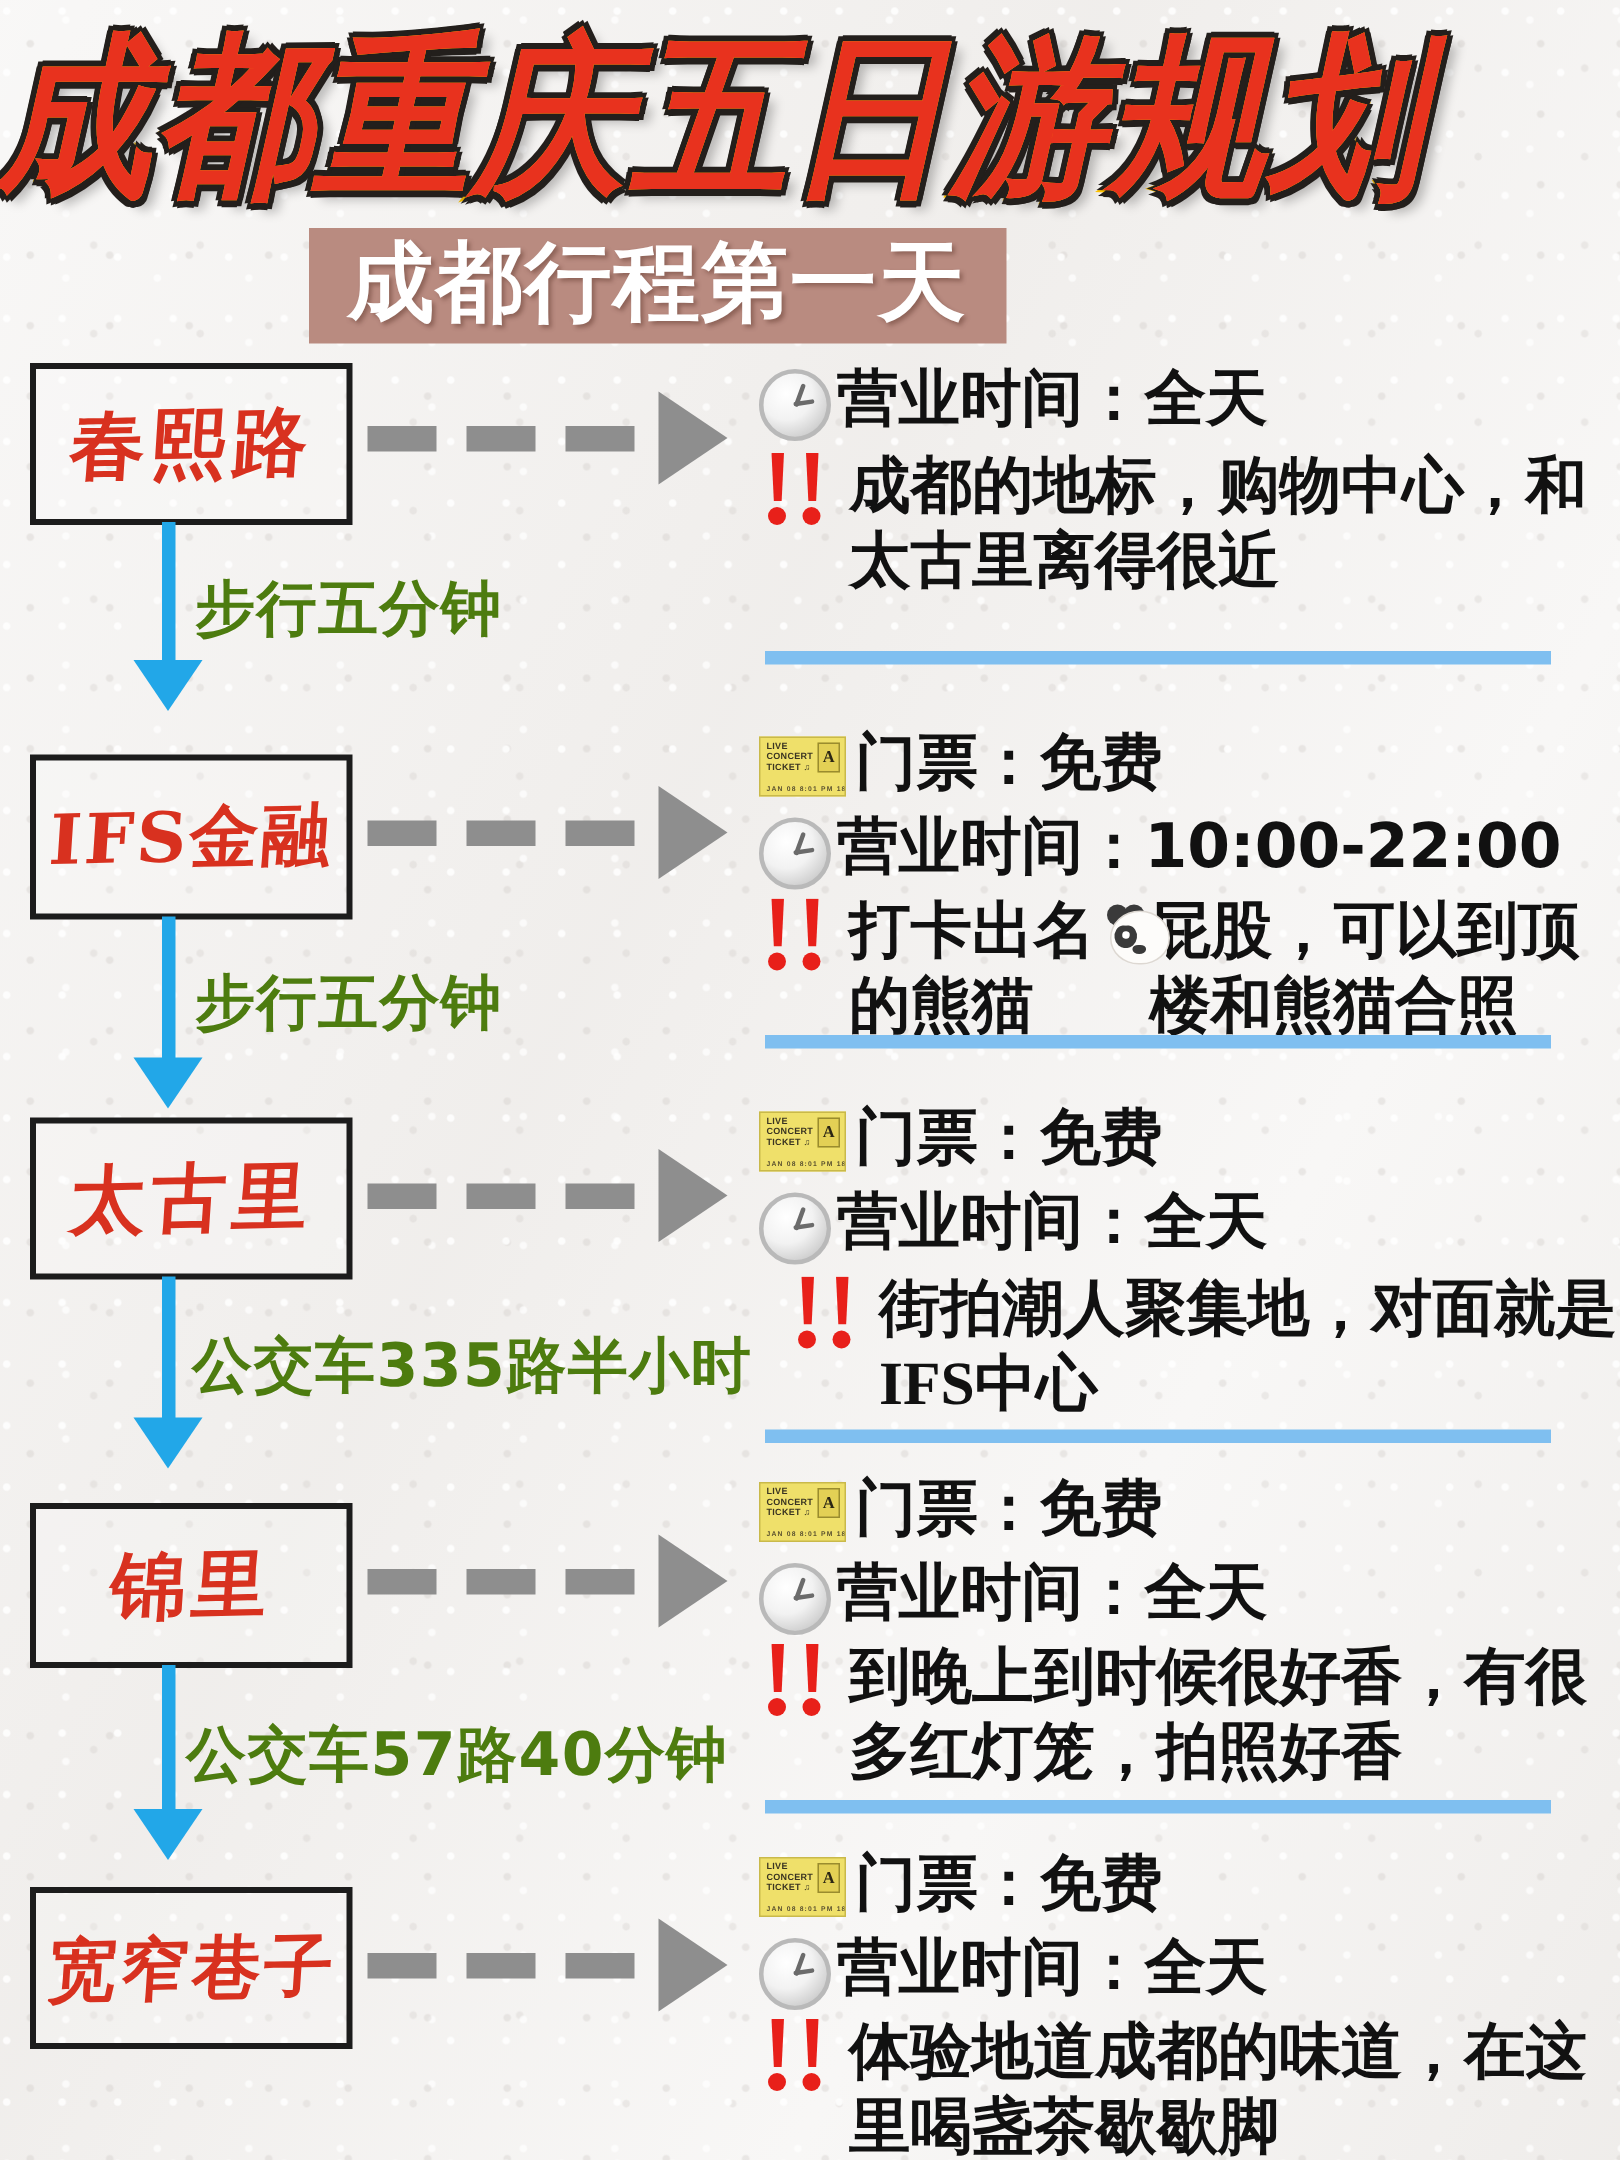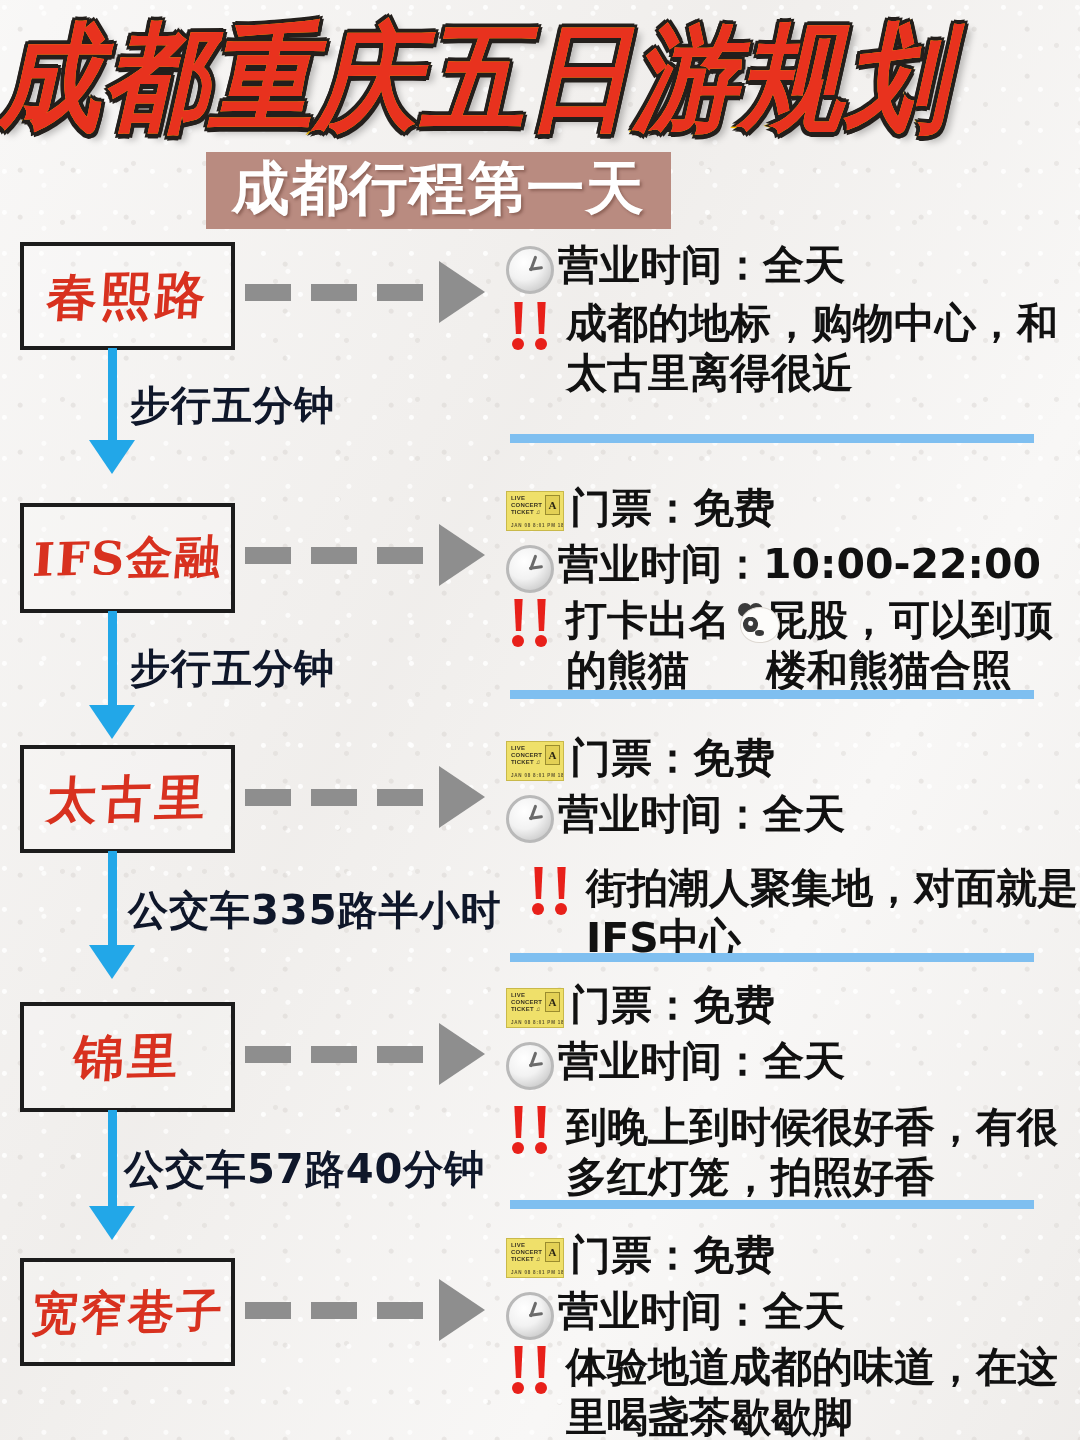--- a/index.html
+++ b/index.html
@@ -147,21 +147,21 @@
     width: 0; height: 0;
     border-left: 23px solid transparent;
     border-right: 23px solid transparent;
     border-top: 34px solid #22a7e8;
   }
   .conn-label {
     position: absolute;
     font-family: "DejaVu Sans", "Liberation Sans", sans-serif;
     font-size: 40px;
     font-weight: bold;
-    color: #0f172a;
+    color: #4d7c0f;
     white-space: nowrap;
     letter-spacing: 1px;
   }
 
   
   .detail {
     position: absolute;
     left: 506px;
     width: 574px;
   }
@@ -442,21 +442,21 @@
           <span class="tkt-txt"><span>LIVE</span><br><span>CONCERT</span><br><span>TICKET ♫</span></span>
           <span class="tkt-badge">A</span>
           <span class="tkt-foot">JAN 08   8:01 PM     18   $45</span>
         </span>
         <span class="dtext">门票：免费</span>
       </div>
       <div class="dline" style="margin-top:6px;">
         <span class="ico ico-clock"></span>
         <span class="dtext">营业时间：全天</span>
       </div>
-      <div class="dline wrap" style="margin-top:24px;padding-left:20px;">
+      <div class="dline wrap" style="margin-top:8px;padding-left:20px;font-family:Liberation Serif, serif;">
         <span class="ico ico-bang">
             <span></span>
             <span></span>
             <i></i>
             <i></i>
           </span>
         <span class="dtext">街拍潮人聚集地，对面就是IFS中心</span>
       </div>
     </div>
   </div>
@@ -484,21 +484,21 @@
           <span class="tkt-txt"><span>LIVE</span><br><span>CONCERT</span><br><span>TICKET ♫</span></span>
           <span class="tkt-badge">A</span>
           <span class="tkt-foot">JAN 08   8:01 PM     18   $45</span>
         </span>
         <span class="dtext">门票：免费</span>
       </div>
       <div class="dline" style="margin-top:6px;">
         <span class="ico ico-clock"></span>
         <span class="dtext">营业时间：全天</span>
       </div>
-      <div class="dline wrap" style="margin-top:16px;">
+      <div class="dline wrap" style="margin-top:6px;">
         <span class="ico ico-bang">
             <span></span>
             <span></span>
             <i></i>
             <i></i>
           </span>
         <span class="dtext">到晚上到时候很好香，有很多红灯笼，拍照好香</span>
       </div>
     </div>
   </div>

